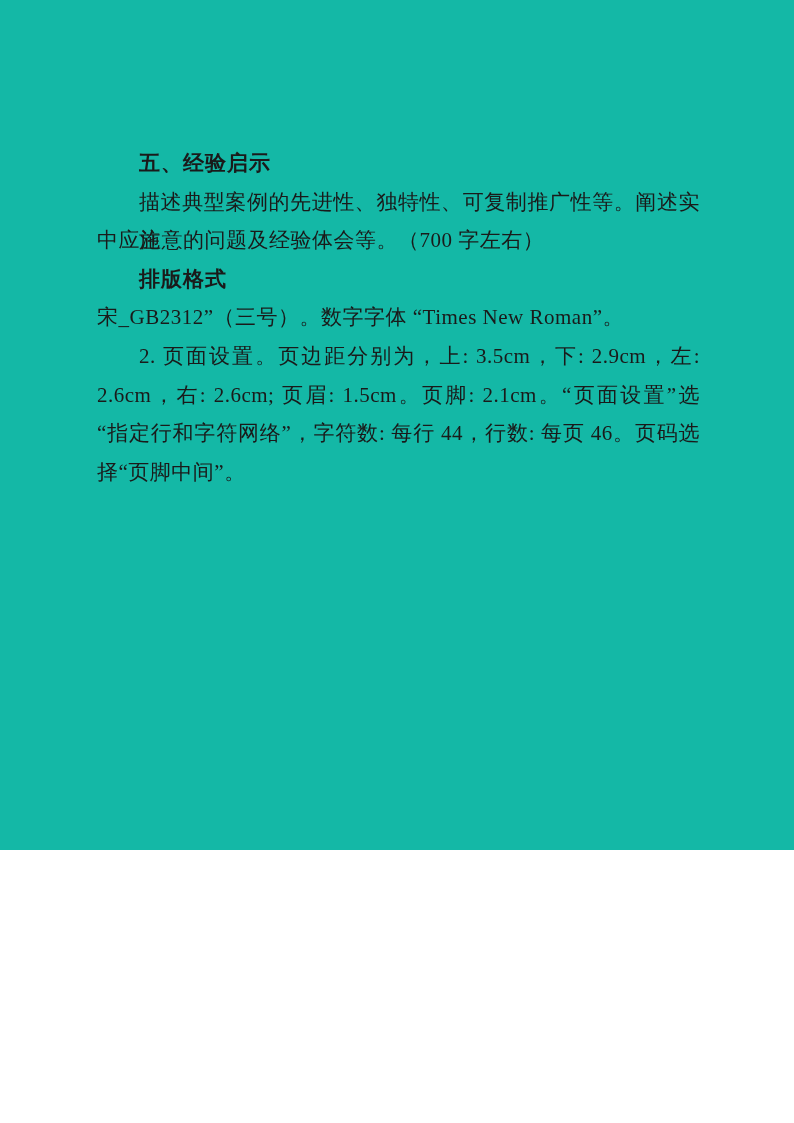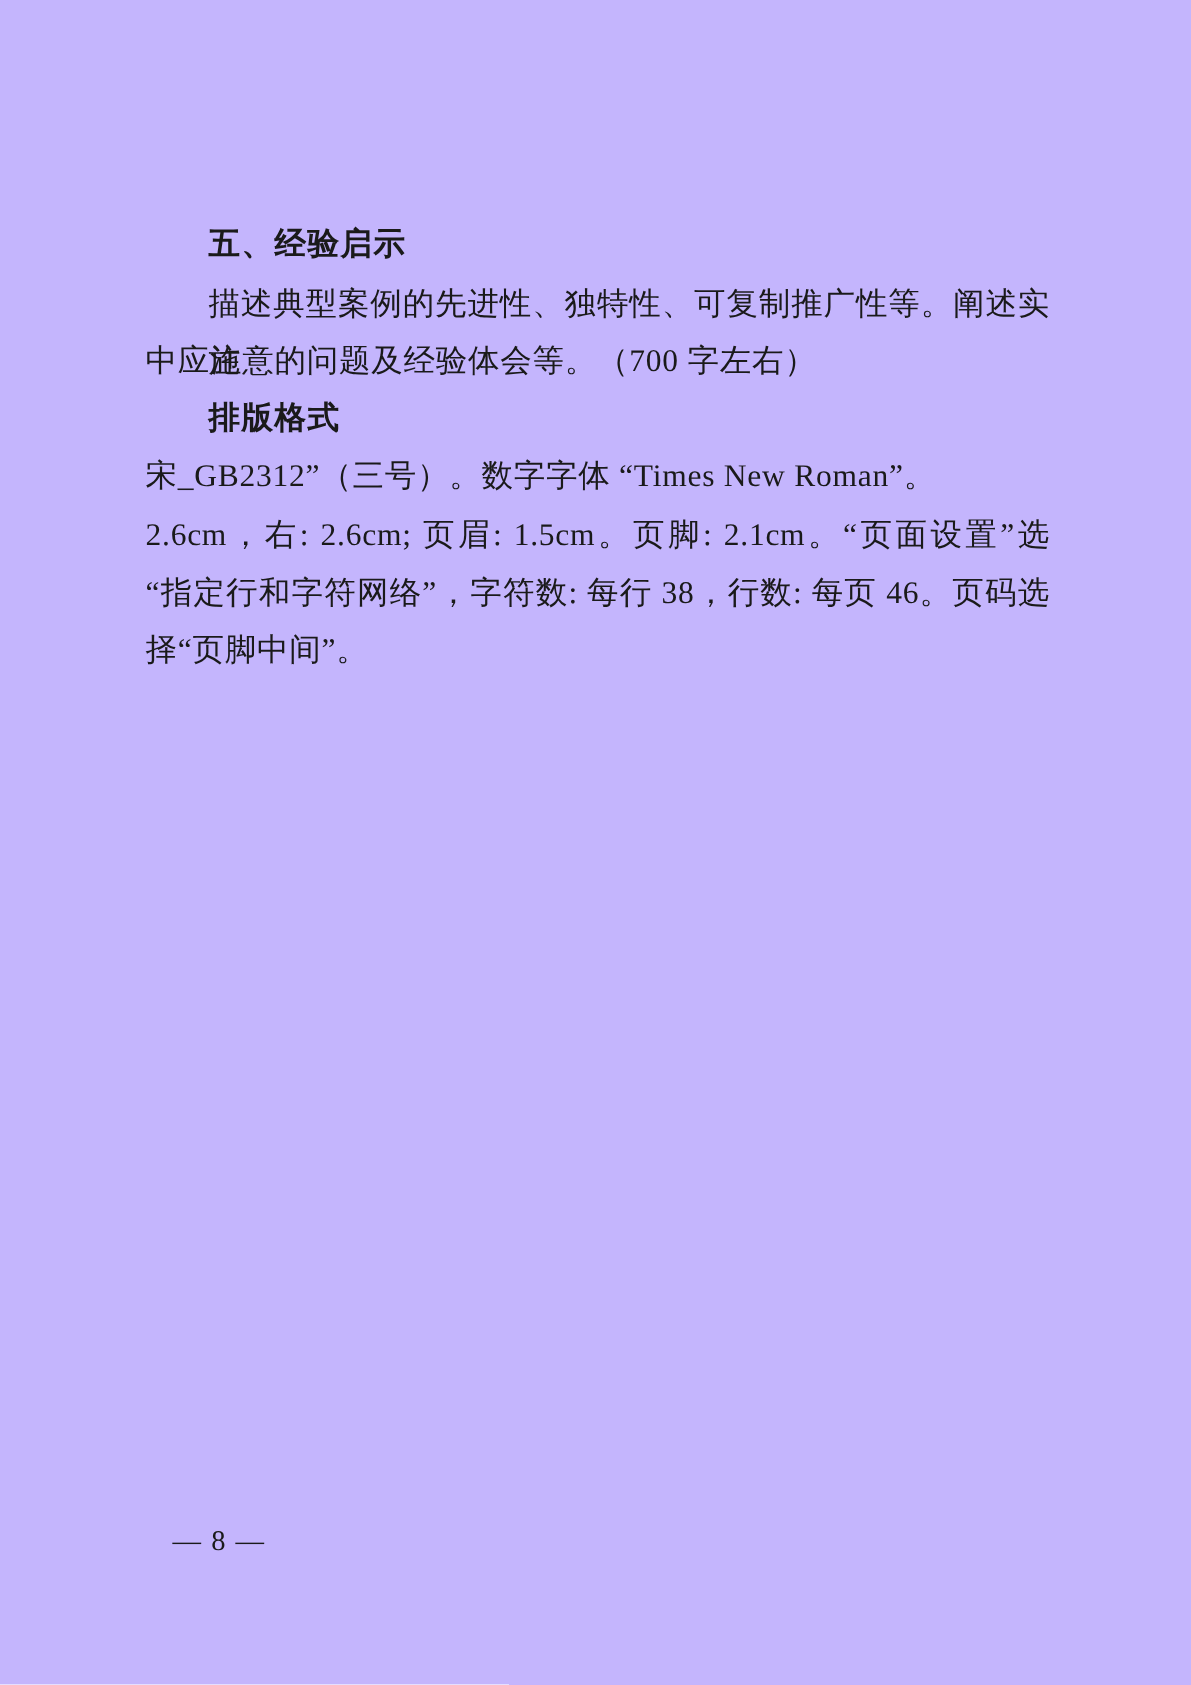--- a/index.html
+++ b/index.html
@@ -5,22 +5,22 @@
   * { margin: 0; padding: 0; box-sizing: border-box; }
   html, body {
     width: 794px;
     height: 1123px;
     background: #ffffff;
     font-family: "Liberation Serif", serif;
   }
   .page {
     position: relative;
     width: 794px;
-    height: 1123px;
-    background: #c4b5fd;
+    height: 850px;
+    background: #14b8a6;
     overflow: hidden;
   }
   .content {
     position: absolute;
     left: 97px;
     top: 144px;
     width: 603px;
   }
   .line {
     display: block;
@@ -59,18 +59,19 @@
 </head>
 <body>
 
 <div class="page">
   <div class="content">
     <div class="line heading indent">五、经验启示</div>
     <div class="line indent justify">描述典型案例的先进性、独特性、可复制推广性等。阐述实施</div>
     <div class="line">中应注意的问题及经验体会等。（700 字左右）</div>
     <div class="line heading indent">排版格式</div>
     <div class="line">宋_GB2312”（三号）。数字字体 “Times New Roman”。</div>
+    <div class="line indent justify">2. 页面设置。页边距分别为，上: 3.5cm，下: 2.9cm，左:</div>
     <div class="line justify">2.6cm，右: 2.6cm; 页眉: 1.5cm。页脚: 2.1cm。“页面设置”选</div>
-    <div class="line justify">“指定行和字符网络”，字符数: 每行 38，行数: 每页 46。页码选</div>
+    <div class="line justify">“指定行和字符网络”，字符数: 每行 44，行数: 每页 46。页码选</div>
     <div class="line">择“页脚中间”。</div>
   </div>
   <div class="footer">— 8 —</div>
 </div>
 
 </body></html>

